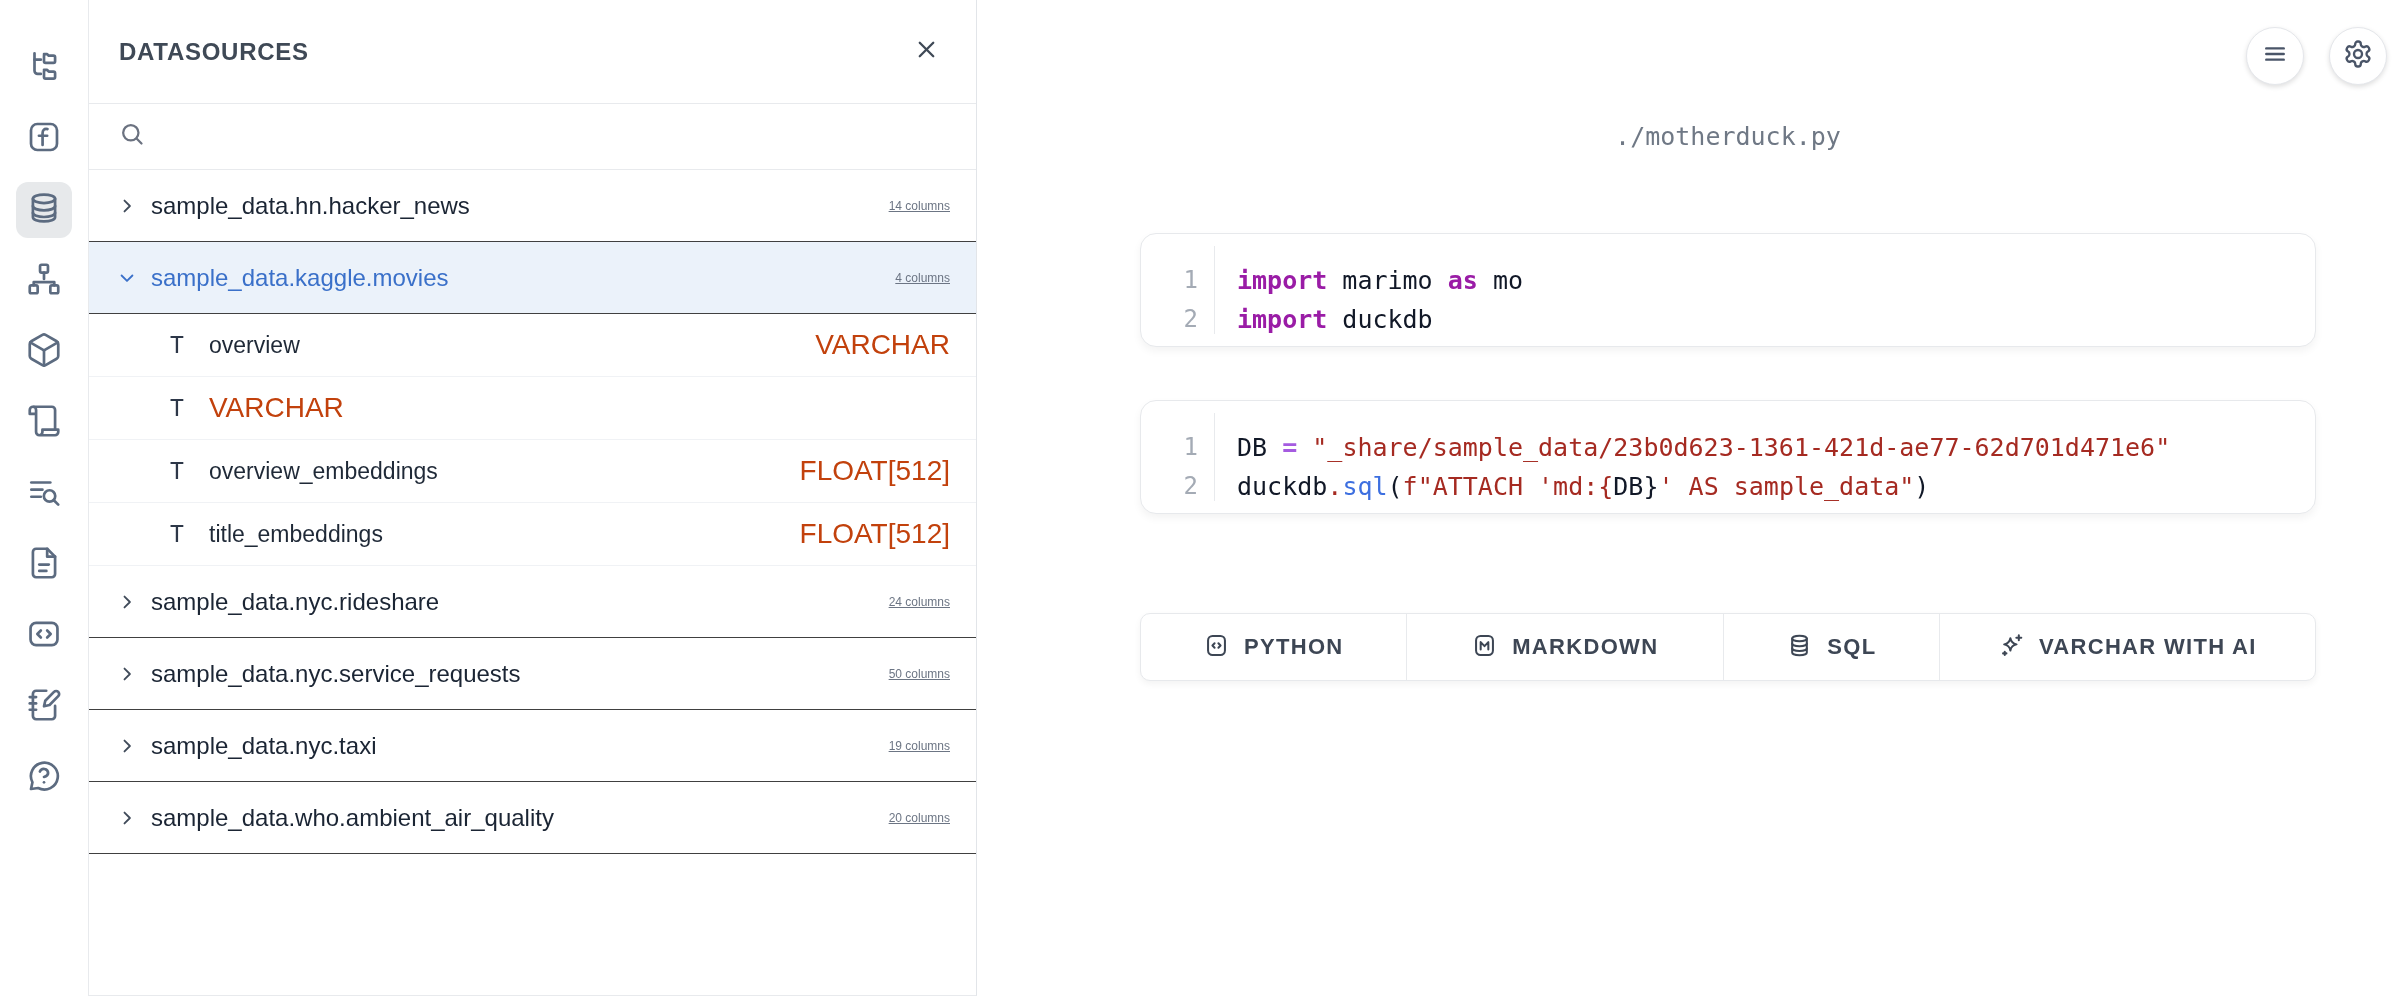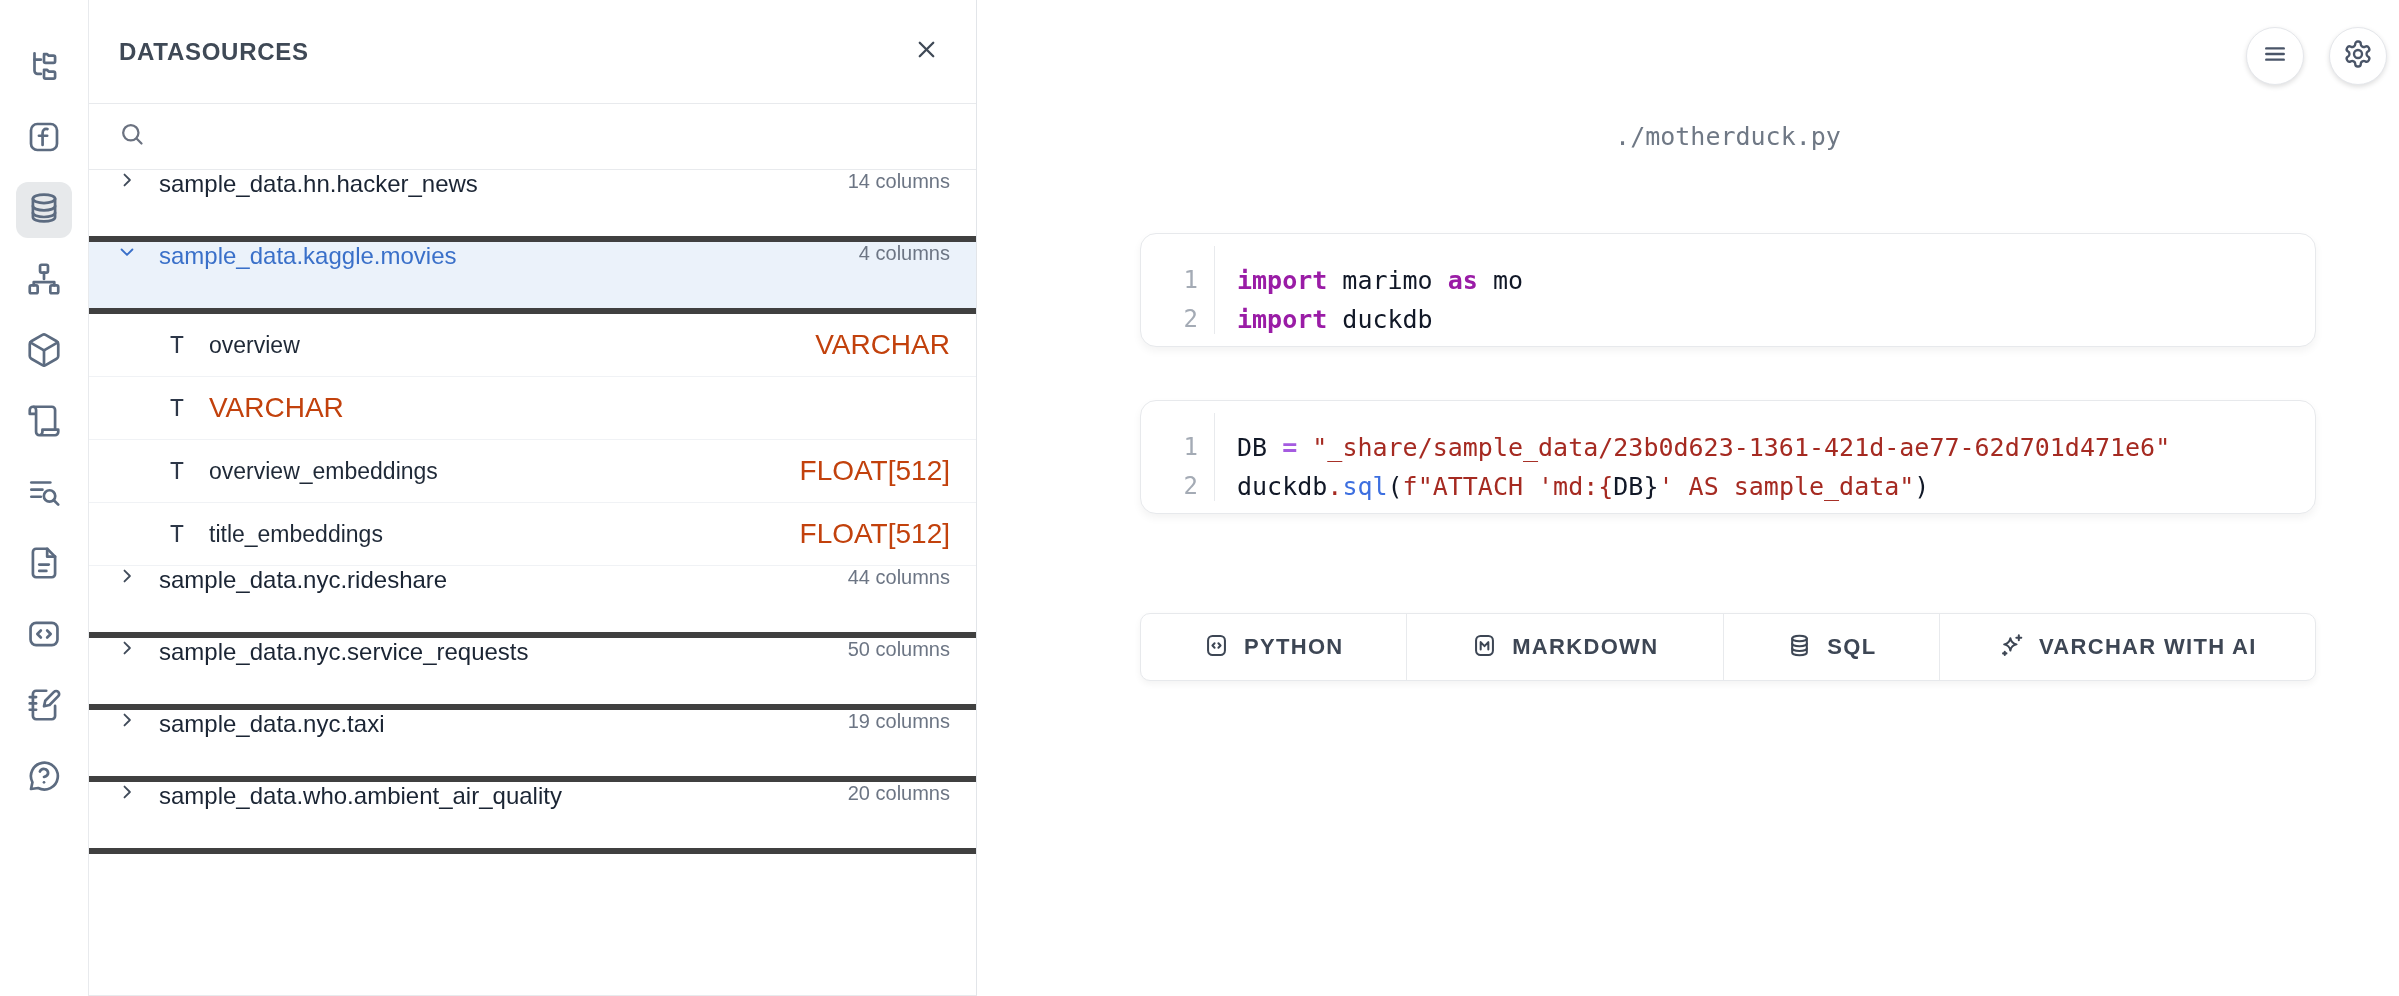--- a/index.html
+++ b/index.html
@@ -31,27 +31,27 @@
                    stroke-linecap:round; fill:none; }
 
   .search-row { height:66px; border-bottom:1px solid #E8EAED; display:flex;
                 align-items:center; gap:18px; padding:0 30px; }
   .search-row svg { width:27px; height:27px; stroke:#6B7280; stroke-width:2;
                     stroke-linecap:round; fill:none; flex:none; }
   .search-input { border:none; outline:none; flex:1; font-size:24px; color:#1F2937;
                   font-family:"Liberation Sans", sans-serif; background:transparent; }
   .search-input::placeholder { color:#9AA3B2; }
 
-  .table-row { height:72px; display:flex; align-items:flex-start; gap:22px;
-               padding:0 26px 0 28px; border-bottom:6px solid #404040; cursor:pointer; }
+  .table-row { height:72px; display:flex; align-items:center; gap:14px;
+               padding:0 26px 0 28px; border-bottom:1px solid #404040; cursor:pointer; }
   .table-row .chev { width:20px; height:20px; flex:none; }
   .table-row .chev svg { width:20px; height:20px; stroke:#404B5A; stroke-width:2.2;
                          fill:none; stroke-linecap:round; stroke-linejoin:round; }
   .table-name { font-size:24px; color:#1B2534; flex:1; white-space:nowrap; overflow:hidden; }
-  .col-count { font-size:20px; color:#6C7584; white-space:nowrap; }
+  .col-count { font-size:12px; color:#6C7584; white-space:nowrap;text-decoration:underline; }
   .table-row.selected { background:#EBF2FA; }
   .table-row.selected .table-name { color:#3A70C9; }
   .table-row.selected .chev svg { stroke:#3A70C9; }
 
   .column-row { height:63px; display:flex; align-items:center; gap:20px;
                 padding:0 26px 0 76px; border-bottom:1px solid #F0F2F5; cursor:pointer; }
   .type-glyph { font-family:"DejaVu Sans Mono", monospace; font-size:23px; color:#2D3748;
                 width:24px; text-align:center; flex:none; }
   .column-name { font-size:23px; color:#1F2937; flex:1; white-space:nowrap; }
   .column-type { font-size:28px; color:#c2410c; white-space:nowrap; }
@@ -252,21 +252,21 @@
         <span class="column-name">title_embeddings</span>
         <span class="column-type">FLOAT[512]</span>
       </div>
 
       <div class="table-row">
         <span class="chev">
           <svg viewBox="0 0 24 24">
               <path d="M9 5.5 15.5 12 9 18.5"></path>
             </svg></span>
         <span class="table-name">sample_data.nyc.rideshare</span>
-        <span class="col-count">44 columns</span>
+        <span class="col-count">24 columns</span>
       </div>
 
       <div class="table-row">
         <span class="chev">
           <svg viewBox="0 0 24 24">
               <path d="M9 5.5 15.5 12 9 18.5"></path>
             </svg></span>
         <span class="table-name">sample_data.nyc.service_requests</span>
         <span class="col-count">50 columns</span>
       </div>

